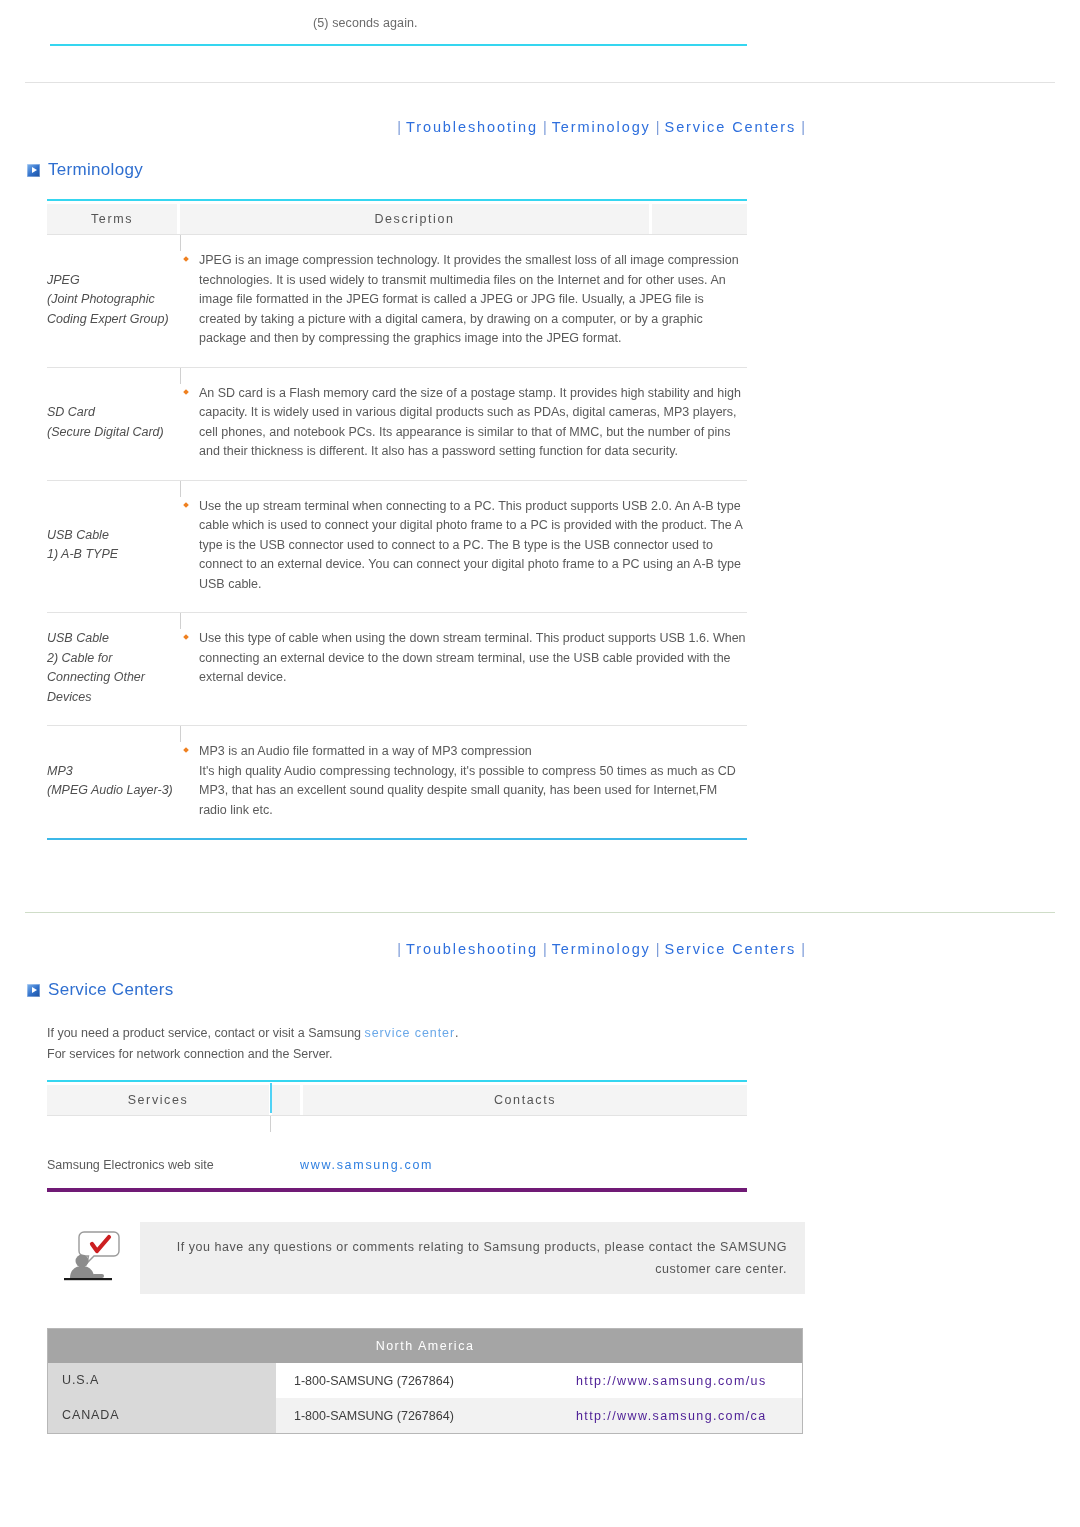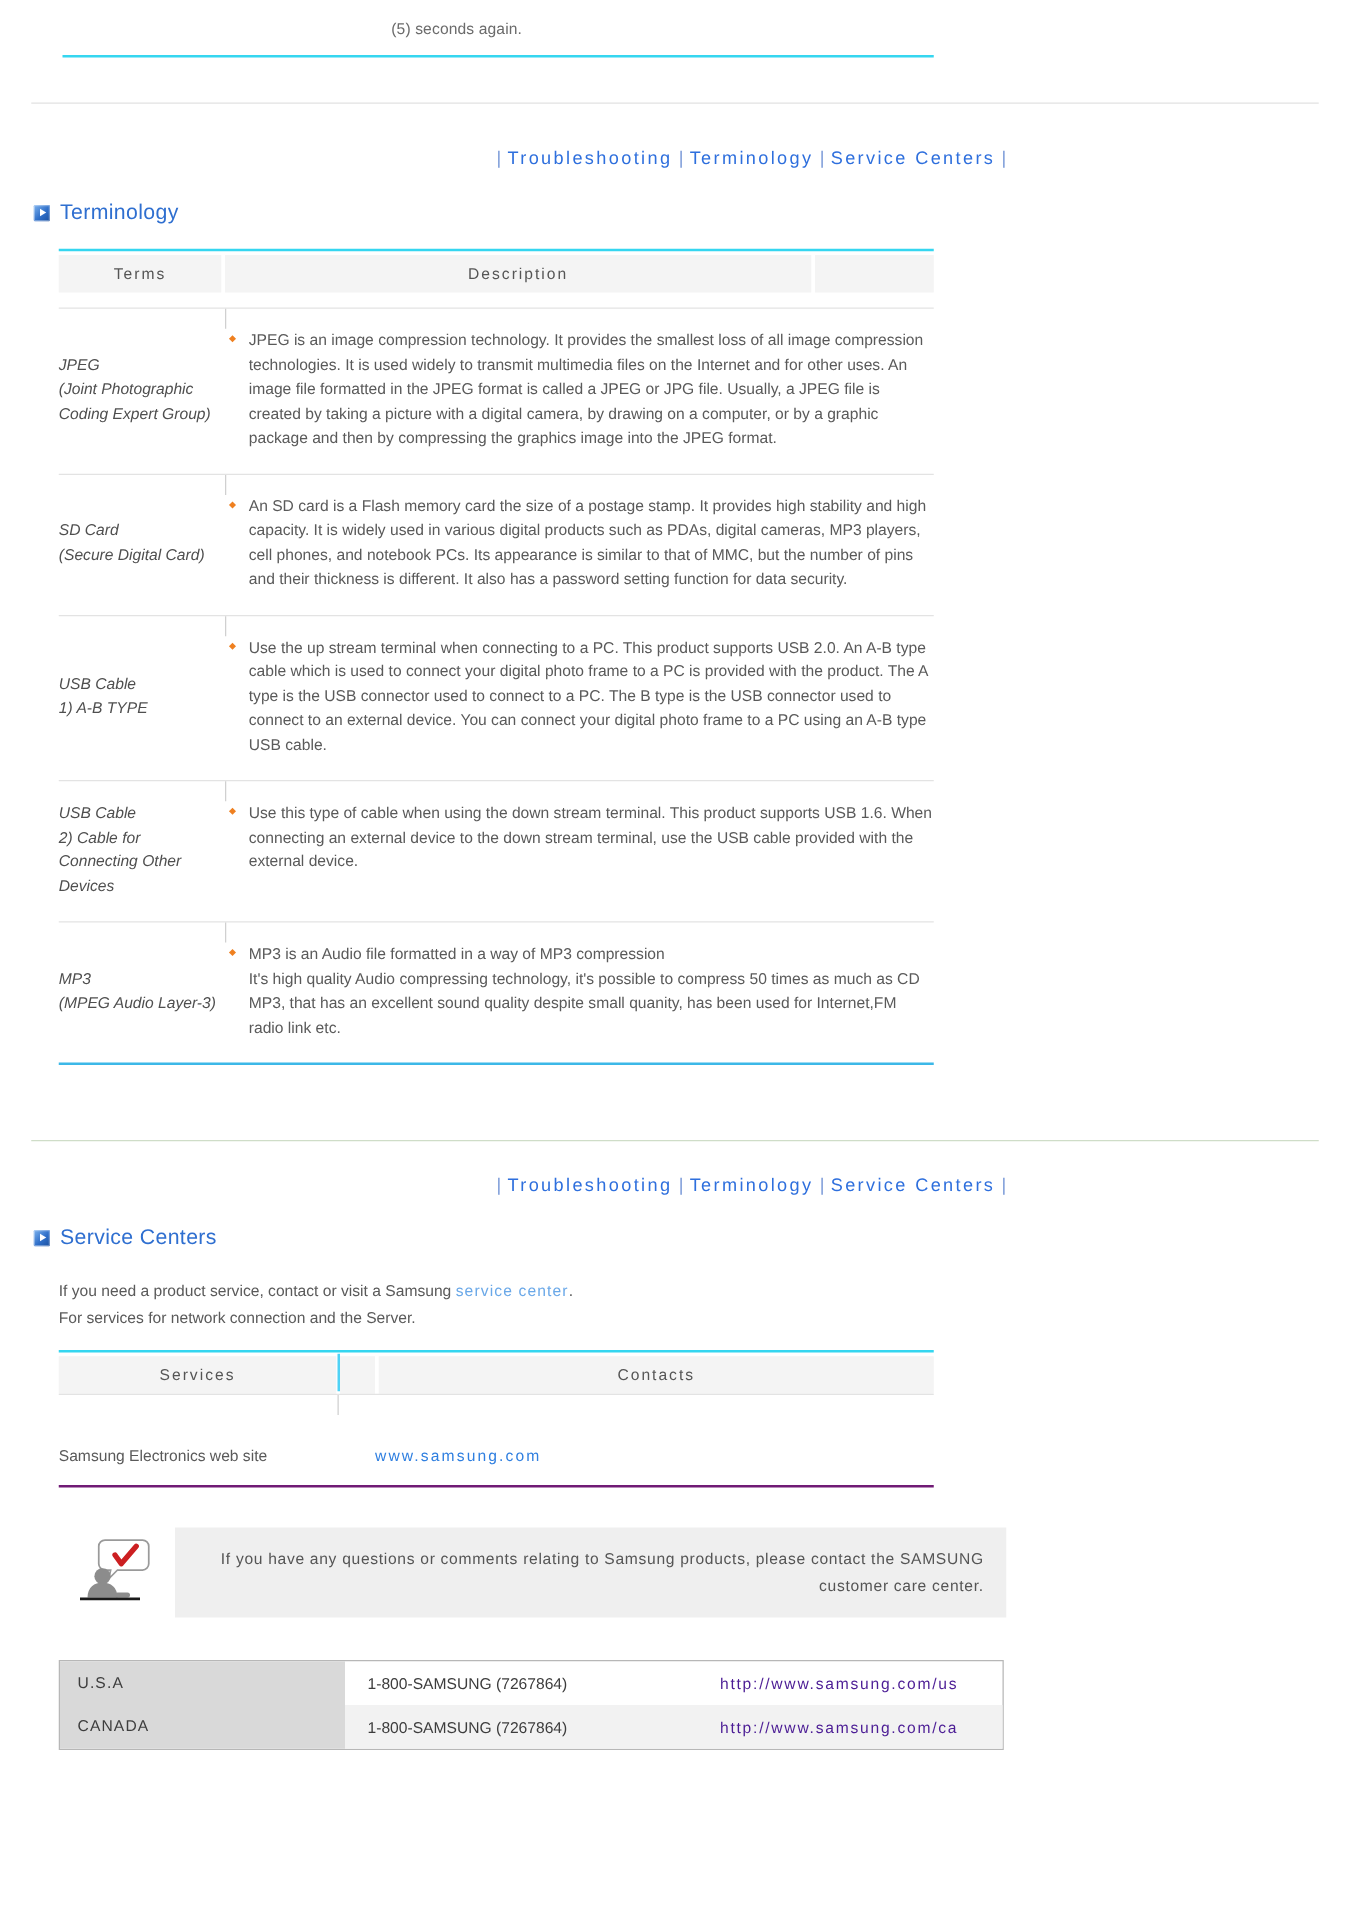--- a/index.html
+++ b/index.html
@@ -113,21 +113,21 @@
     position: absolute;
     left: 47px;
     top: 199px;
     width: 700px;
   }
   .term-head {
     border-top: 2px solid #35d6f0;
     display: flex;
     gap: 3px;
     padding-top: 3px;
-    margin-bottom: 12px;
+    margin-bottom: 0;
   }
   .th-cell {
     background: #f4f4f4;
     height: 30px;
     line-height: 30px;
     text-align: center;
     font-size: 12.5px;
     color: #555;
     letter-spacing: 1.6px;
   }
@@ -234,21 +234,21 @@
   .svc-headdiv {
     position: absolute;
     left: 223px;
     top: 3px;
     width: 2px;
     height: 30px;
     background: #4fd2f5;
   }
   .svc-body {
     border-top: 1px solid #e3e3e3;
-    border-bottom: 2px solid #701a75;
+    border-bottom: 4px solid #701a75;
     position: relative;
     height: 72px;
   }
   .svc-vdiv {
     position: absolute;
     left: 223px;
     top: 0;
     width: 1px;
     height: 16px;
     background: #d0d0d0;
@@ -488,20 +488,21 @@
       <rect x="30" y="46" width="12" height="4" rx="2" fill="#8c8c8c"></rect>
 
       <rect x="2" y="50" width="48" height="2.2" fill="#1a1a1a"></rect>
     </svg>
   </div>
   <div class="notice">
     <p>If you have any questions or comments relating to Samsung products, please contact the SAMSUNG customer care center.</p>
   </div>
 
   <div class="na-table">
+    <div class="na-head">North America</div>
 
     <div class="na-row">
       <div class="na-c1">U.S.A</div>
       <div class="na-c2">1-800-SAMSUNG (7267864)</div>
       <a class="na-c3">http://www.samsung.com/us</a>
     </div>
 
     <div class="na-row alt">
       <div class="na-c1">CANADA</div>
       <div class="na-c2">1-800-SAMSUNG (7267864)</div>

